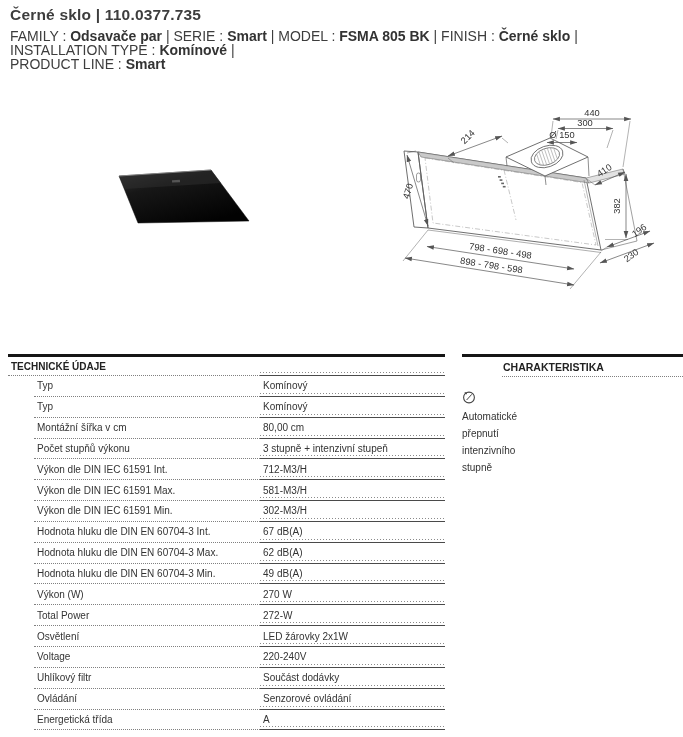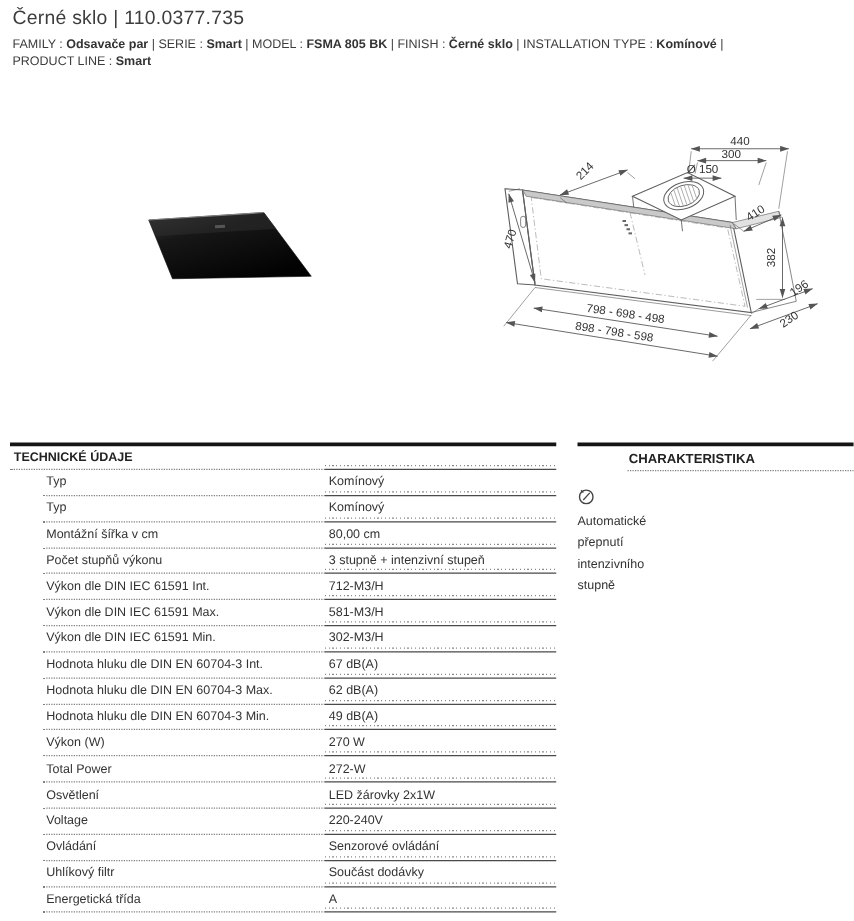--- a/index.html
+++ b/index.html
@@ -3,25 +3,25 @@
 <meta charset="utf-8">
 <style>
   html,body { margin:0; padding:0; }
   body {
     width:683px; height:737px; position:relative; background:#ffffff;
     font-family:"Liberation Sans","DejaVu Sans",sans-serif; color:#3a3a3a;
     overflow:hidden;
   }
   .page-title {
     position:absolute; left:10px; top:6px;
-    font-size:15.5px; color:#3d3d3d; letter-spacing:0.2px;
+    font-size:15.5px; color:#3d3d3d; letter-spacing:0.2px;font-weight:bold;
   }
   .product-meta {
     position:absolute; left:10px; top:29px; width:666px;
-    font-size:10px; line-height:14px; color:#3d3d3d;
+    font-size:14px; line-height:14px; color:#3d3d3d;
   }
   .product-meta b { font-weight:bold; color:#333; }
   .product-meta .sep { color:#3d3d3d; }
 
   .photo-wrap   { position:absolute; left:100px; top:150px; width:180px; height:120px; }
   .drawing-wrap { position:absolute; left:401px; top:95px;  width:300px; height:200px; }
 
   
   .spec {
     position:absolute; left:8px; top:354px; width:437px;
@@ -238,26 +238,26 @@
       </div>
       <div class="spec-row">
         <div class="cell label">Osvětlení</div>
         <div class="cell value">LED žárovky 2x1W</div>
       </div>
       <div class="spec-row">
         <div class="cell label">Voltage</div>
         <div class="cell value">220-240V</div>
       </div>
       <div class="spec-row">
+        <div class="cell label">Uhlíkový filtr</div>
+        <div class="cell value">Součást dodávky</div>
+      </div>
+      <div class="spec-row">
         <div class="cell label">Ovládání</div>
         <div class="cell value">Senzorové ovládání</div>
-      </div>
-      <div class="spec-row">
-        <div class="cell label">Uhlíkový filtr</div>
-        <div class="cell value">Součást dodávky</div>
       </div>
       <div class="spec-row">
         <div class="cell label">Energetická třída</div>
         <div class="cell value">A</div>
       </div>
     </div>
 </div>
 
 <div class="chars">
   <div class="chars-head">CHARAKTERISTIKA</div>

